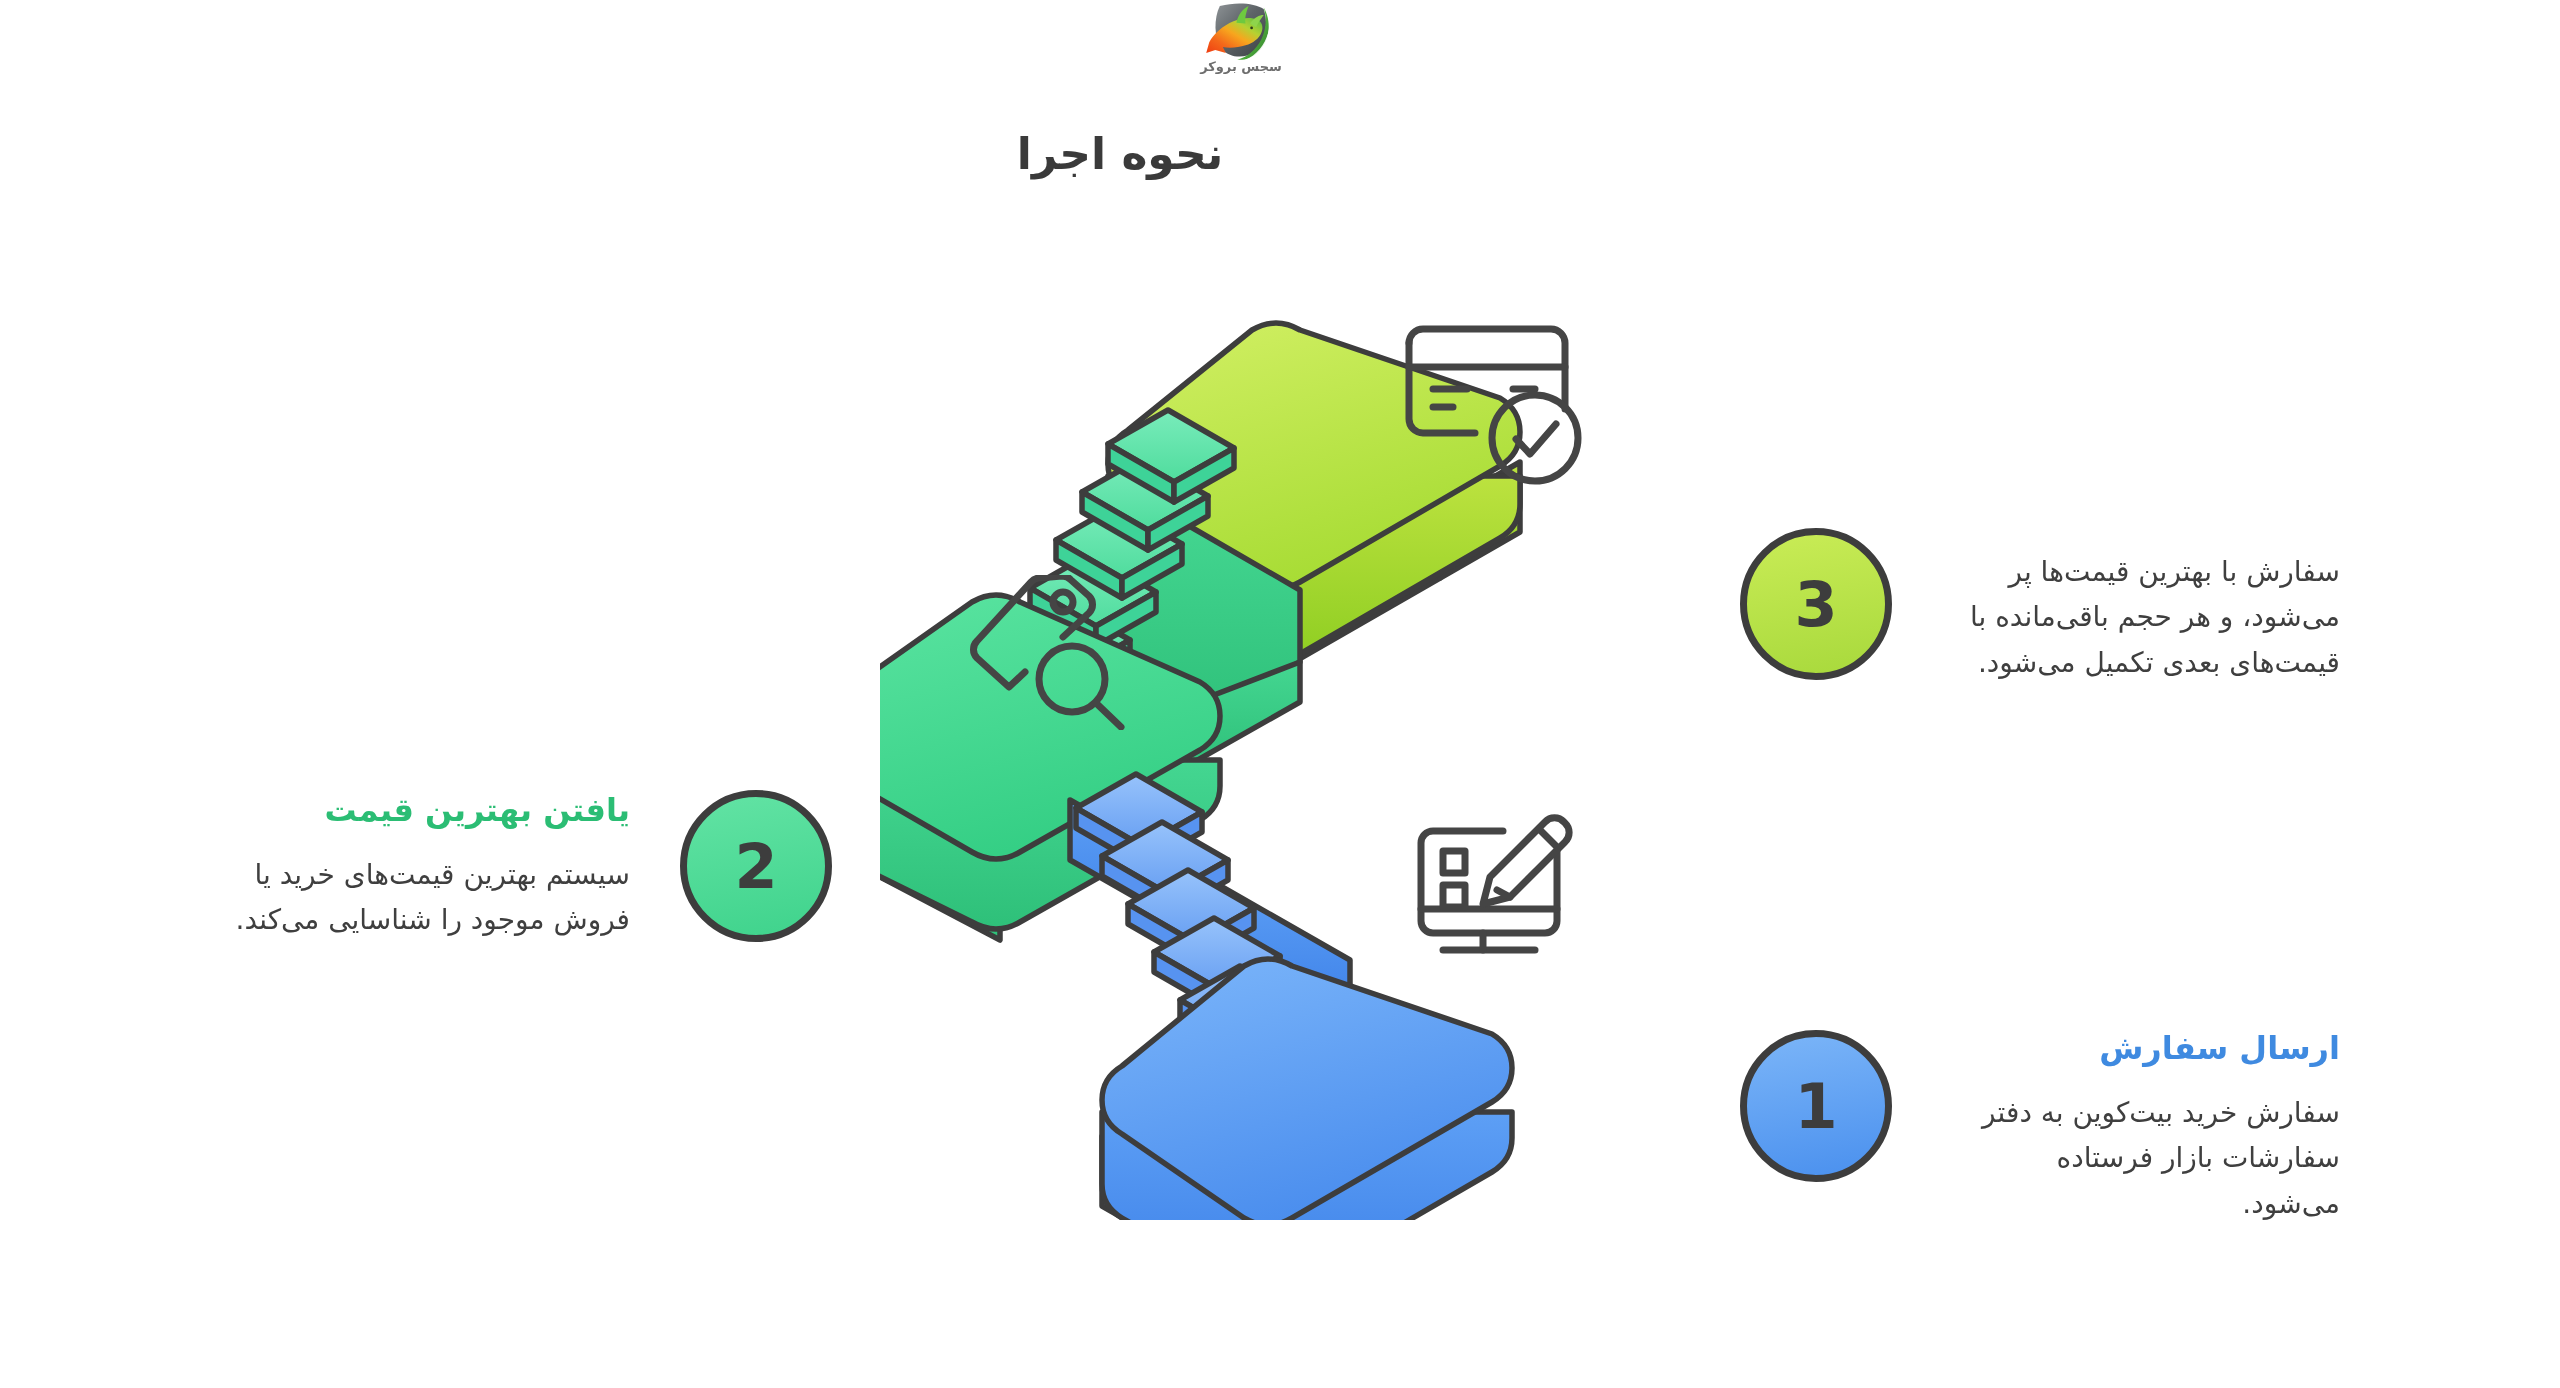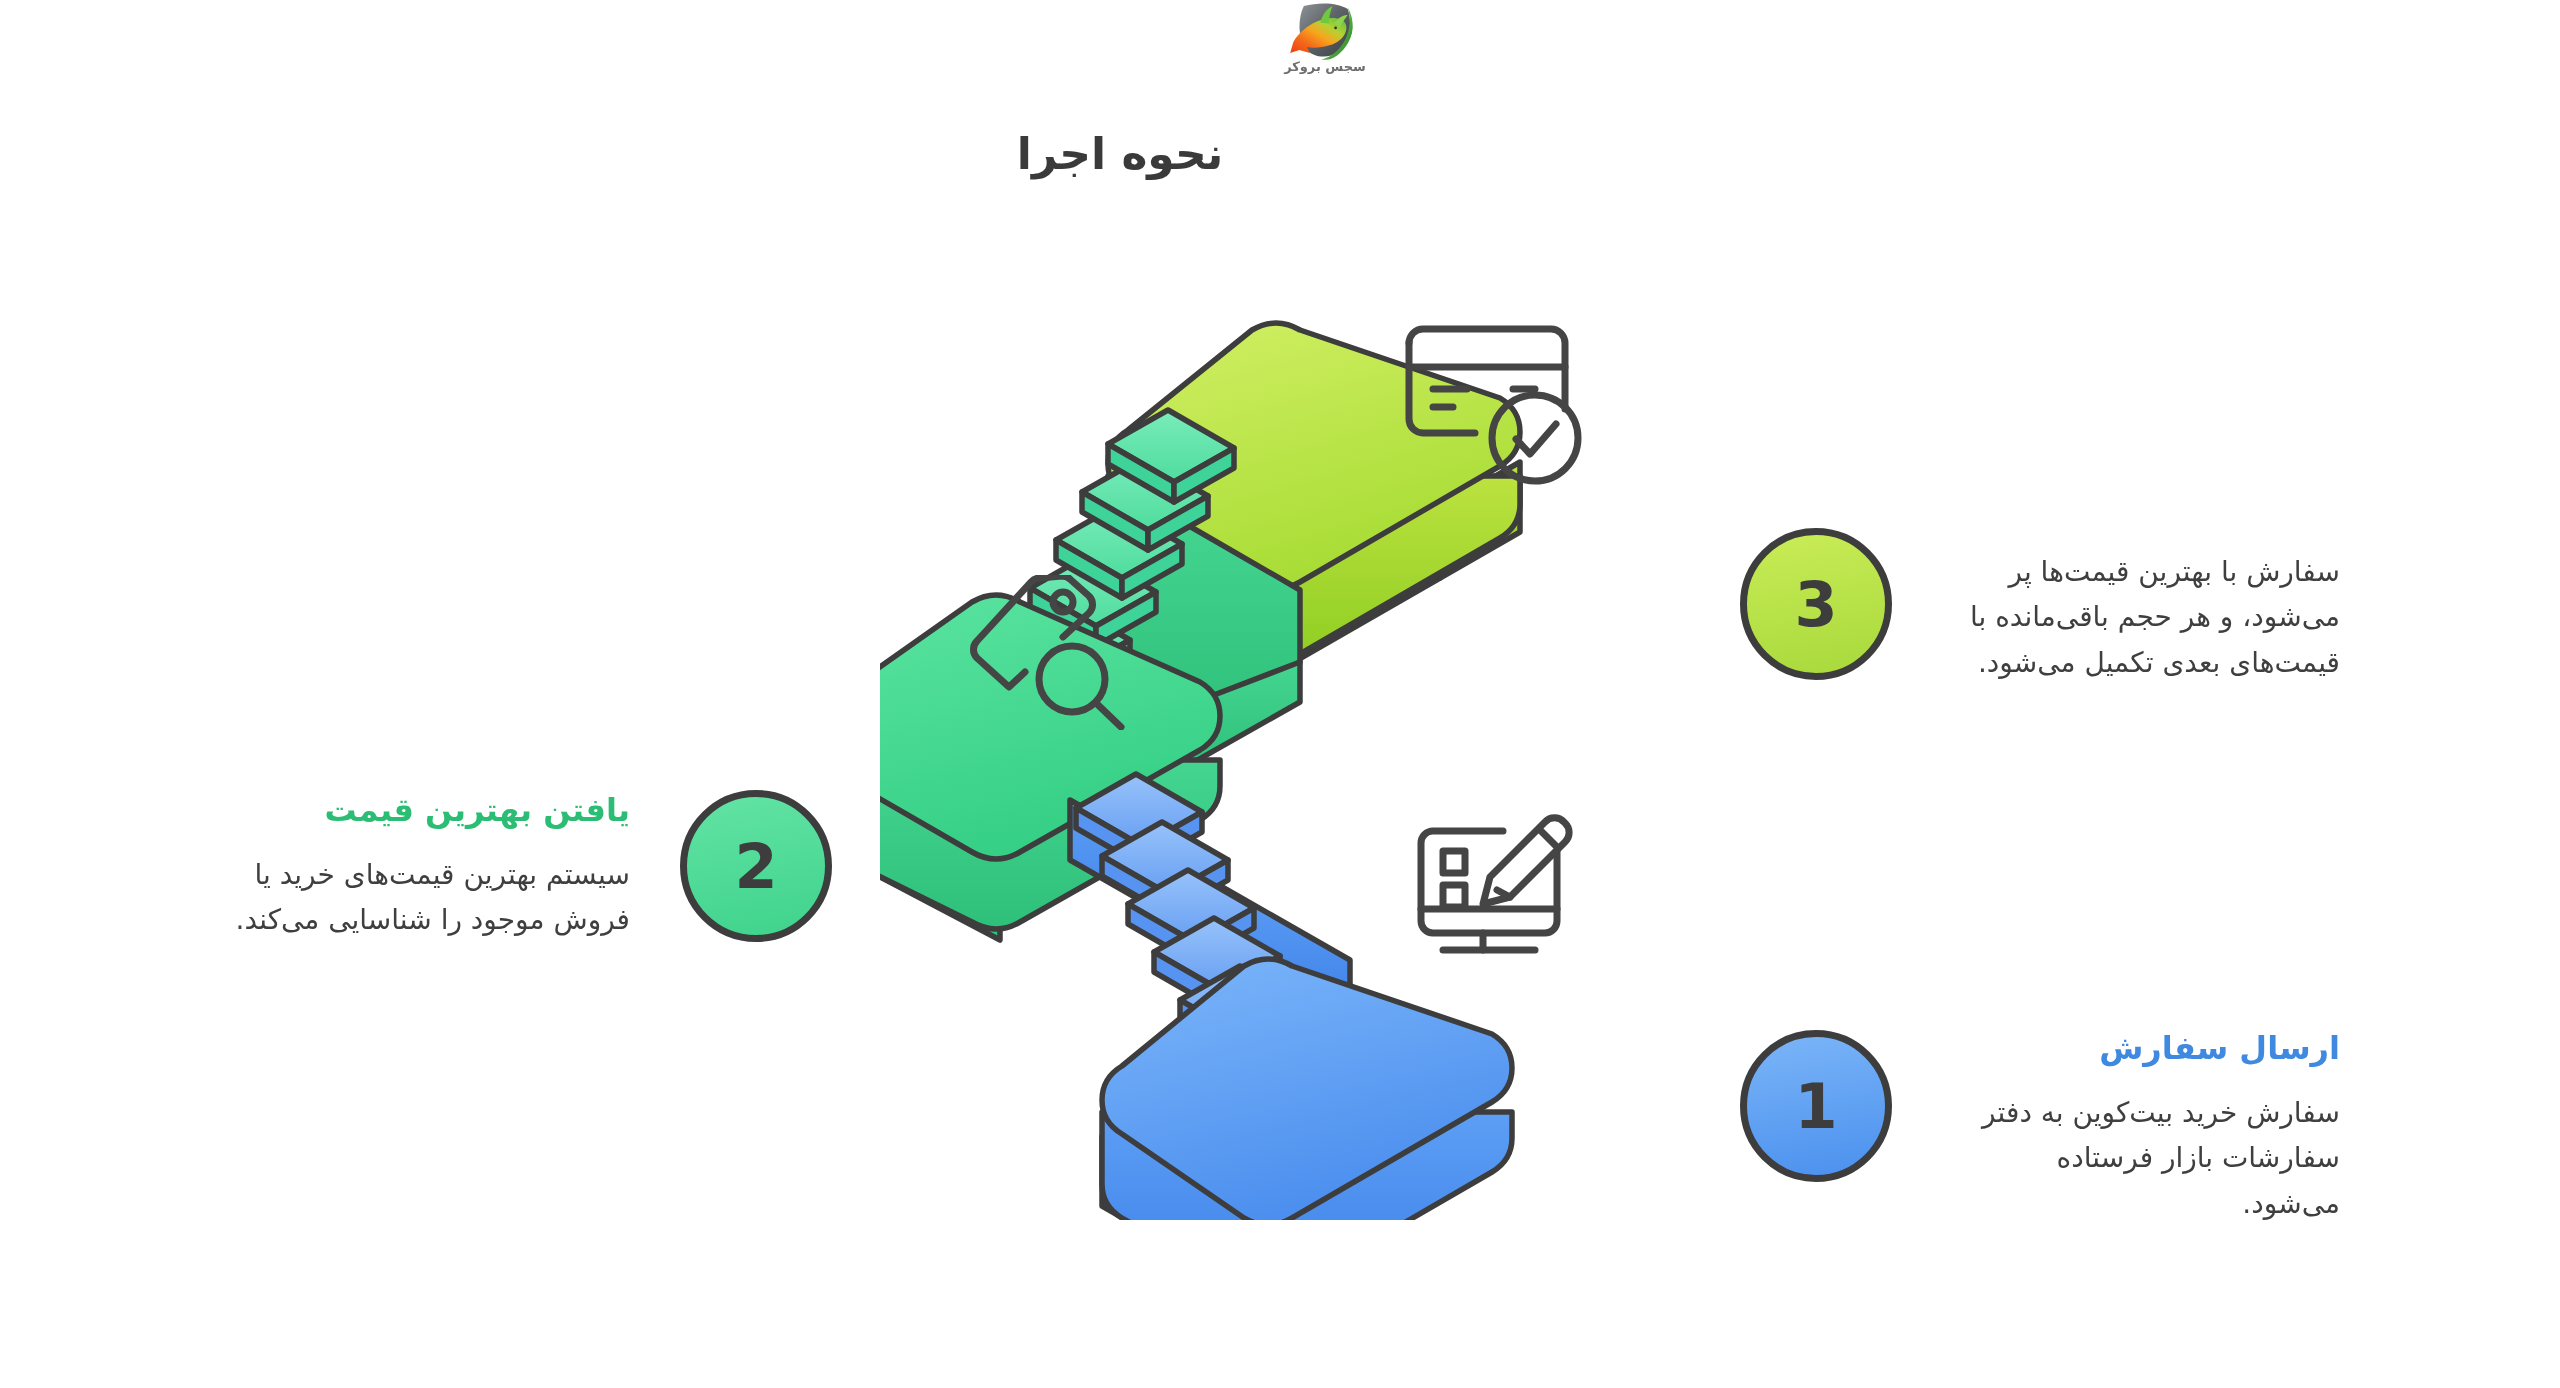--- a/index.html
+++ b/index.html
@@ -6,21 +6,21 @@
   html,body {
     width:2560px; height:1388px;
     background:#ffffff;
     font-family:"DejaVu Sans","Liberation Sans",sans-serif;
     overflow:hidden;
   }
   #page { position:relative; width:2560px; height:1388px; background:#fff; }
 
   
   .logo-wrap {
-    position:absolute; left:1264px; top:0px;
+    position:absolute; left:1180px; top:0px;
     width:122px; height:90px;
     display:flex; flex-direction:column; align-items:center; justify-content:flex-start;
   }
   .logo-mark { width:76px; height:62px; display:block; }
   .logo-word {
     margin-top:-2px;
     font-size:13px; font-weight:700; color:#6e6e6e;
     letter-spacing:0px; line-height:1;
     white-space:nowrap;
   }

